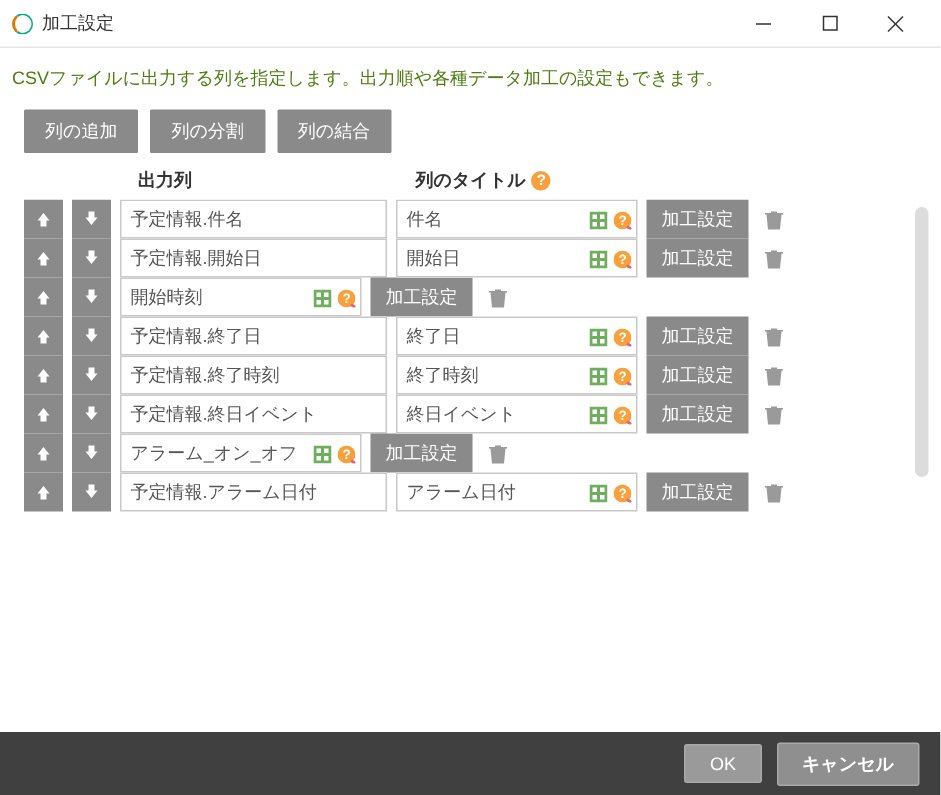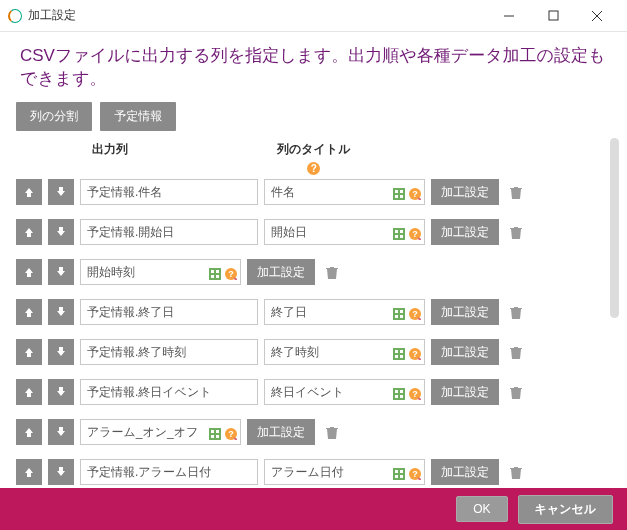--- a/index.html
+++ b/index.html
@@ -2,42 +2,42 @@
 <html><head>
 <meta charset="utf-8">
 <style>
   * { box-sizing: border-box; margin: 0; padding: 0; font-family: "Meiryo", "MS PGothic", sans-serif; }
   body { background: #fff; width: 627px; height: 530px; overflow: hidden; position: relative; }
   .titlebar { height: 32px; display: flex; align-items: center; padding: 0 8px; border-bottom: 1px solid #e5e5e5; }
   .titlebar .logo { width:14px; height:14px; border:1.5px solid #0a8; border-left:2px solid #d70; border-radius:50%; margin-right:6px;}
   .titlebar .title { font-size: 12px; color: #333; flex:1; }
   .win-btn { width: 44px; height: 30px; display:flex; align-items:center; justify-content:center; }
   .win-btn svg { stroke:#333; }
-  .desc { font-size: 17px; color:#701a75; padding: 12px 20px 8px; }
+  .desc { font-size: 12px; color:#4d7c0f; padding: 12px 8px 8px; }
   .toolbar { padding: 4px 16px 10px; display:flex; gap:8px; }
   .btn-gray { background:#8a8a8a; color:#fff; border:none; font-size:12px; padding:6px 14px; border-radius:1px; cursor:pointer; }
   .cols-header { display:flex; padding: 0 32px 4px 92px; font-size:12px; color:#333; font-weight:bold; }
   .cols-header .h-out { width:185px; }
-  .cols-header .h-title { display:flex; align-items:center; gap:4px;flex-direction:column; }
+  .cols-header .h-title { display:flex; align-items:center; gap:4px; }
   .help-icon { display:inline-flex; width:13px; height:13px; border-radius:50%; background:#f8a13c; color:#fff; font-size:10px; font-weight:bold; align-items:center; justify-content:center; }
   .rows-wrap { padding: 0 8px 0 16px; height: 353px; overflow-y:auto; position:relative; }
-  .row { display:flex; align-items:center; gap:6px; margin-bottom:14px; }
+  .row { display:flex; align-items:center; gap:6px; }
   .icon-btn { width:26px; height:26px; background:#8a8a8a; display:flex; align-items:center; justify-content:center; cursor:pointer; border:none; }
   .icon-btn svg { fill:#fff; }
   .input { height:26px; border:1px solid #c8c8c8; font-size:12px; padding: 0 6px; background:#fff; color:#555; }
   .in-out { width:178px; }
   .in-title-wrap { position:relative; width:161px; }
   .in-title { width:100%; padding-right:34px; }
   .in-title-wrap .ic-table { position:absolute; right:20px; top:50%; transform:translateY(-50%); width:12px; height:12px; }
   .in-title-wrap .ic-q { position:absolute; right:4px; top:50%; transform:translateY(-50%); width:12px; height:12px; }
   .processing-btn { background:#8a8a8a; color:#fff; border:none; height:26px; padding:0 10px; font-size:12px; cursor:pointer; }
   .trash { width:22px; height:22px; display:flex; align-items:center; justify-content:center; cursor:pointer; border:none; background:none;}
   .trash svg { fill:#9a9a9a; }
   .scrollbar { position:absolute; right:8px; top:138px; width:9px; height:180px; background:#dcdcdc; border-radius:5px; }
-  .footer { position:absolute; bottom:0; left:0; right:0; height:42px; background:#be185d; display:flex; align-items:center; justify-content:flex-end; padding:0 14px; gap:10px; }
+  .footer { position:absolute; bottom:0; left:0; right:0; height:42px; background:#404040; display:flex; align-items:center; justify-content:flex-end; padding:0 14px; gap:10px; }
   .footer-btn { background:#9a9a9a; color:#fff; border:1px solid #aaa; font-size:12px; padding:5px 16px; border-radius:2px; cursor:pointer; }
   .footer-btn.ok { background:#9a9a9a; }
   .footer-btn.cancel { background:#8f8f8f;font-weight:bold; }
 </style>
 </head>
 <body>
 
 <div class="titlebar">
   <span class="logo"></span>
   <span class="title">加工設定</span>
@@ -55,22 +55,23 @@
       <svg width="12" height="12">
         <line x1="1" y1="1" x2="11" y2="11" stroke-width="1"></line>
         <line x1="11" y1="1" x2="1" y2="11" stroke-width="1"></line>
       </svg>
     </div>
 </div>
 
 <div class="desc">CSVファイルに出力する列を指定します。出力順や各種データ加工の設定もできます。</div>
 
 <div class="toolbar">
+  <button class="btn-gray">列の追加</button>
   <button class="btn-gray">列の分割</button>
-  <button class="btn-gray">予定情報</button>
+  <button class="btn-gray">列の結合</button>
 </div>
 
 <div class="cols-header">
   <div class="h-out">出力列</div>
   <div class="h-title">
     <span>列のタイトル</span>
     <span class="help-icon">?</span>
   </div>
 </div>
 

